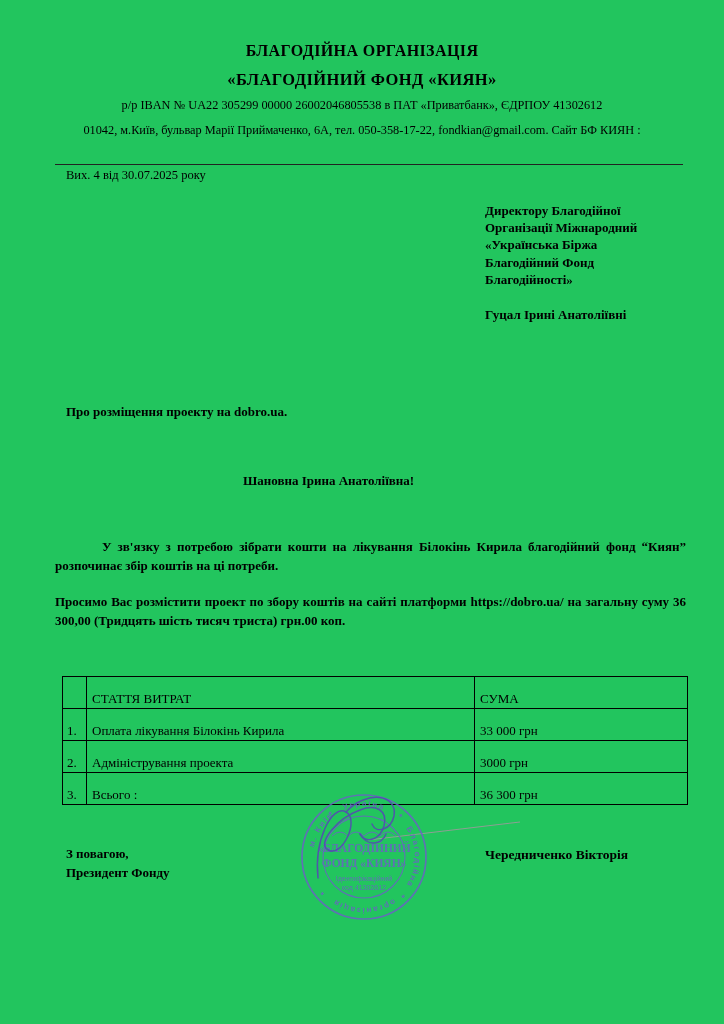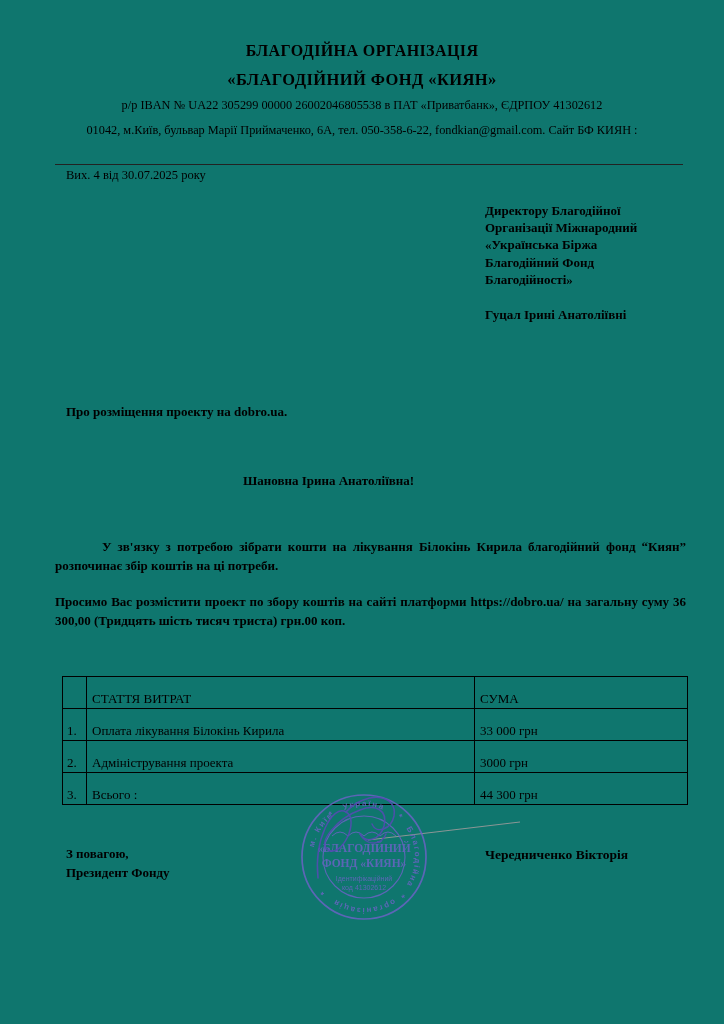--- a/index.html
+++ b/index.html
@@ -2,21 +2,21 @@
 <html><head>
 <meta charset="utf-8">
 <style>
   * { margin: 0; padding: 0; box-sizing: border-box; }
   html, body { background: #888; }
   .page {
     position: relative;
     width: 724px;
     height: 1024px;
     margin: 0 auto;
-    background: #0f766e;
+    background: #22c55e;
     font-family: "Liberation Serif", "DejaVu Serif", serif;
     color: #000;
     overflow: hidden;
   }
   .abs { position: absolute; }
   .center { left: 0; width: 724px; text-align: center; }
 
   .org-line1 { top: 42px; font-size: 16px; font-weight: bold; letter-spacing: 0.4px; }
   .org-line2 { top: 70px; font-size: 16.5px; font-weight: bold; letter-spacing: 0.4px; }
   .bank-line { top: 98px; font-size: 12.3px; }
@@ -63,21 +63,21 @@
   .stamp-center-small { font-family: "Liberation Sans", sans-serif; font-size: 7px; }
 </style>
 </head>
 <body>
 
 <div class="page">
 
   <div class="abs center org-line1">БЛАГОДІЙНА ОРГАНІЗАЦІЯ</div>
   <div class="abs center org-line2">«БЛАГОДІЙНИЙ ФОНД «КИЯН»</div>
   <div class="abs center bank-line">р/р IBAN № UA22 305299 00000 26002046805538  в ПАТ «Приватбанк», ЄДРПОУ 41302612</div>
-  <div class="abs center addr-line">01042, м.Київ, бульвар Марії Приймаченко, 6А, тел. 050-358-6-22, fondkian@gmail.com. Сайт БФ КИЯН :</div>
+  <div class="abs center addr-line">01042, м.Київ, бульвар Марії Приймаченко, 6А, тел. 050-358-17-22, fondkian@gmail.com. Сайт БФ КИЯН :</div>
   <div class="abs head-rule"></div>
   <div class="abs ref-line">Вих. 4  від 30.07.2025 року</div>
 
   <div class="abs recipient">
     <div>Директору Благодійної</div>
     <div>Організації Міжнародний</div>
     <div>«Українська Біржа</div>
     <div>Благодійний Фонд</div>
     <div>Благодійності»</div>
   </div>
@@ -107,21 +107,21 @@
       <td>33 000 грн</td>
     </tr>
     <tr>
       <td class="num">2.</td>
       <td>Адміністрування проекта</td>
       <td>3000 грн</td>
     </tr>
     <tr>
       <td class="num">3.</td>
       <td>Всього :</td>
-      <td>44 300 грн</td>
+      <td>36 300 грн</td>
     </tr>
   </tbody>
     </table>
 
   <div class="abs closing">
     <div>З повагою,</div>
     <div>Президент Фонду</div>
   </div>
   <div class="abs signer-name">Чередниченко Вікторія</div>
 

